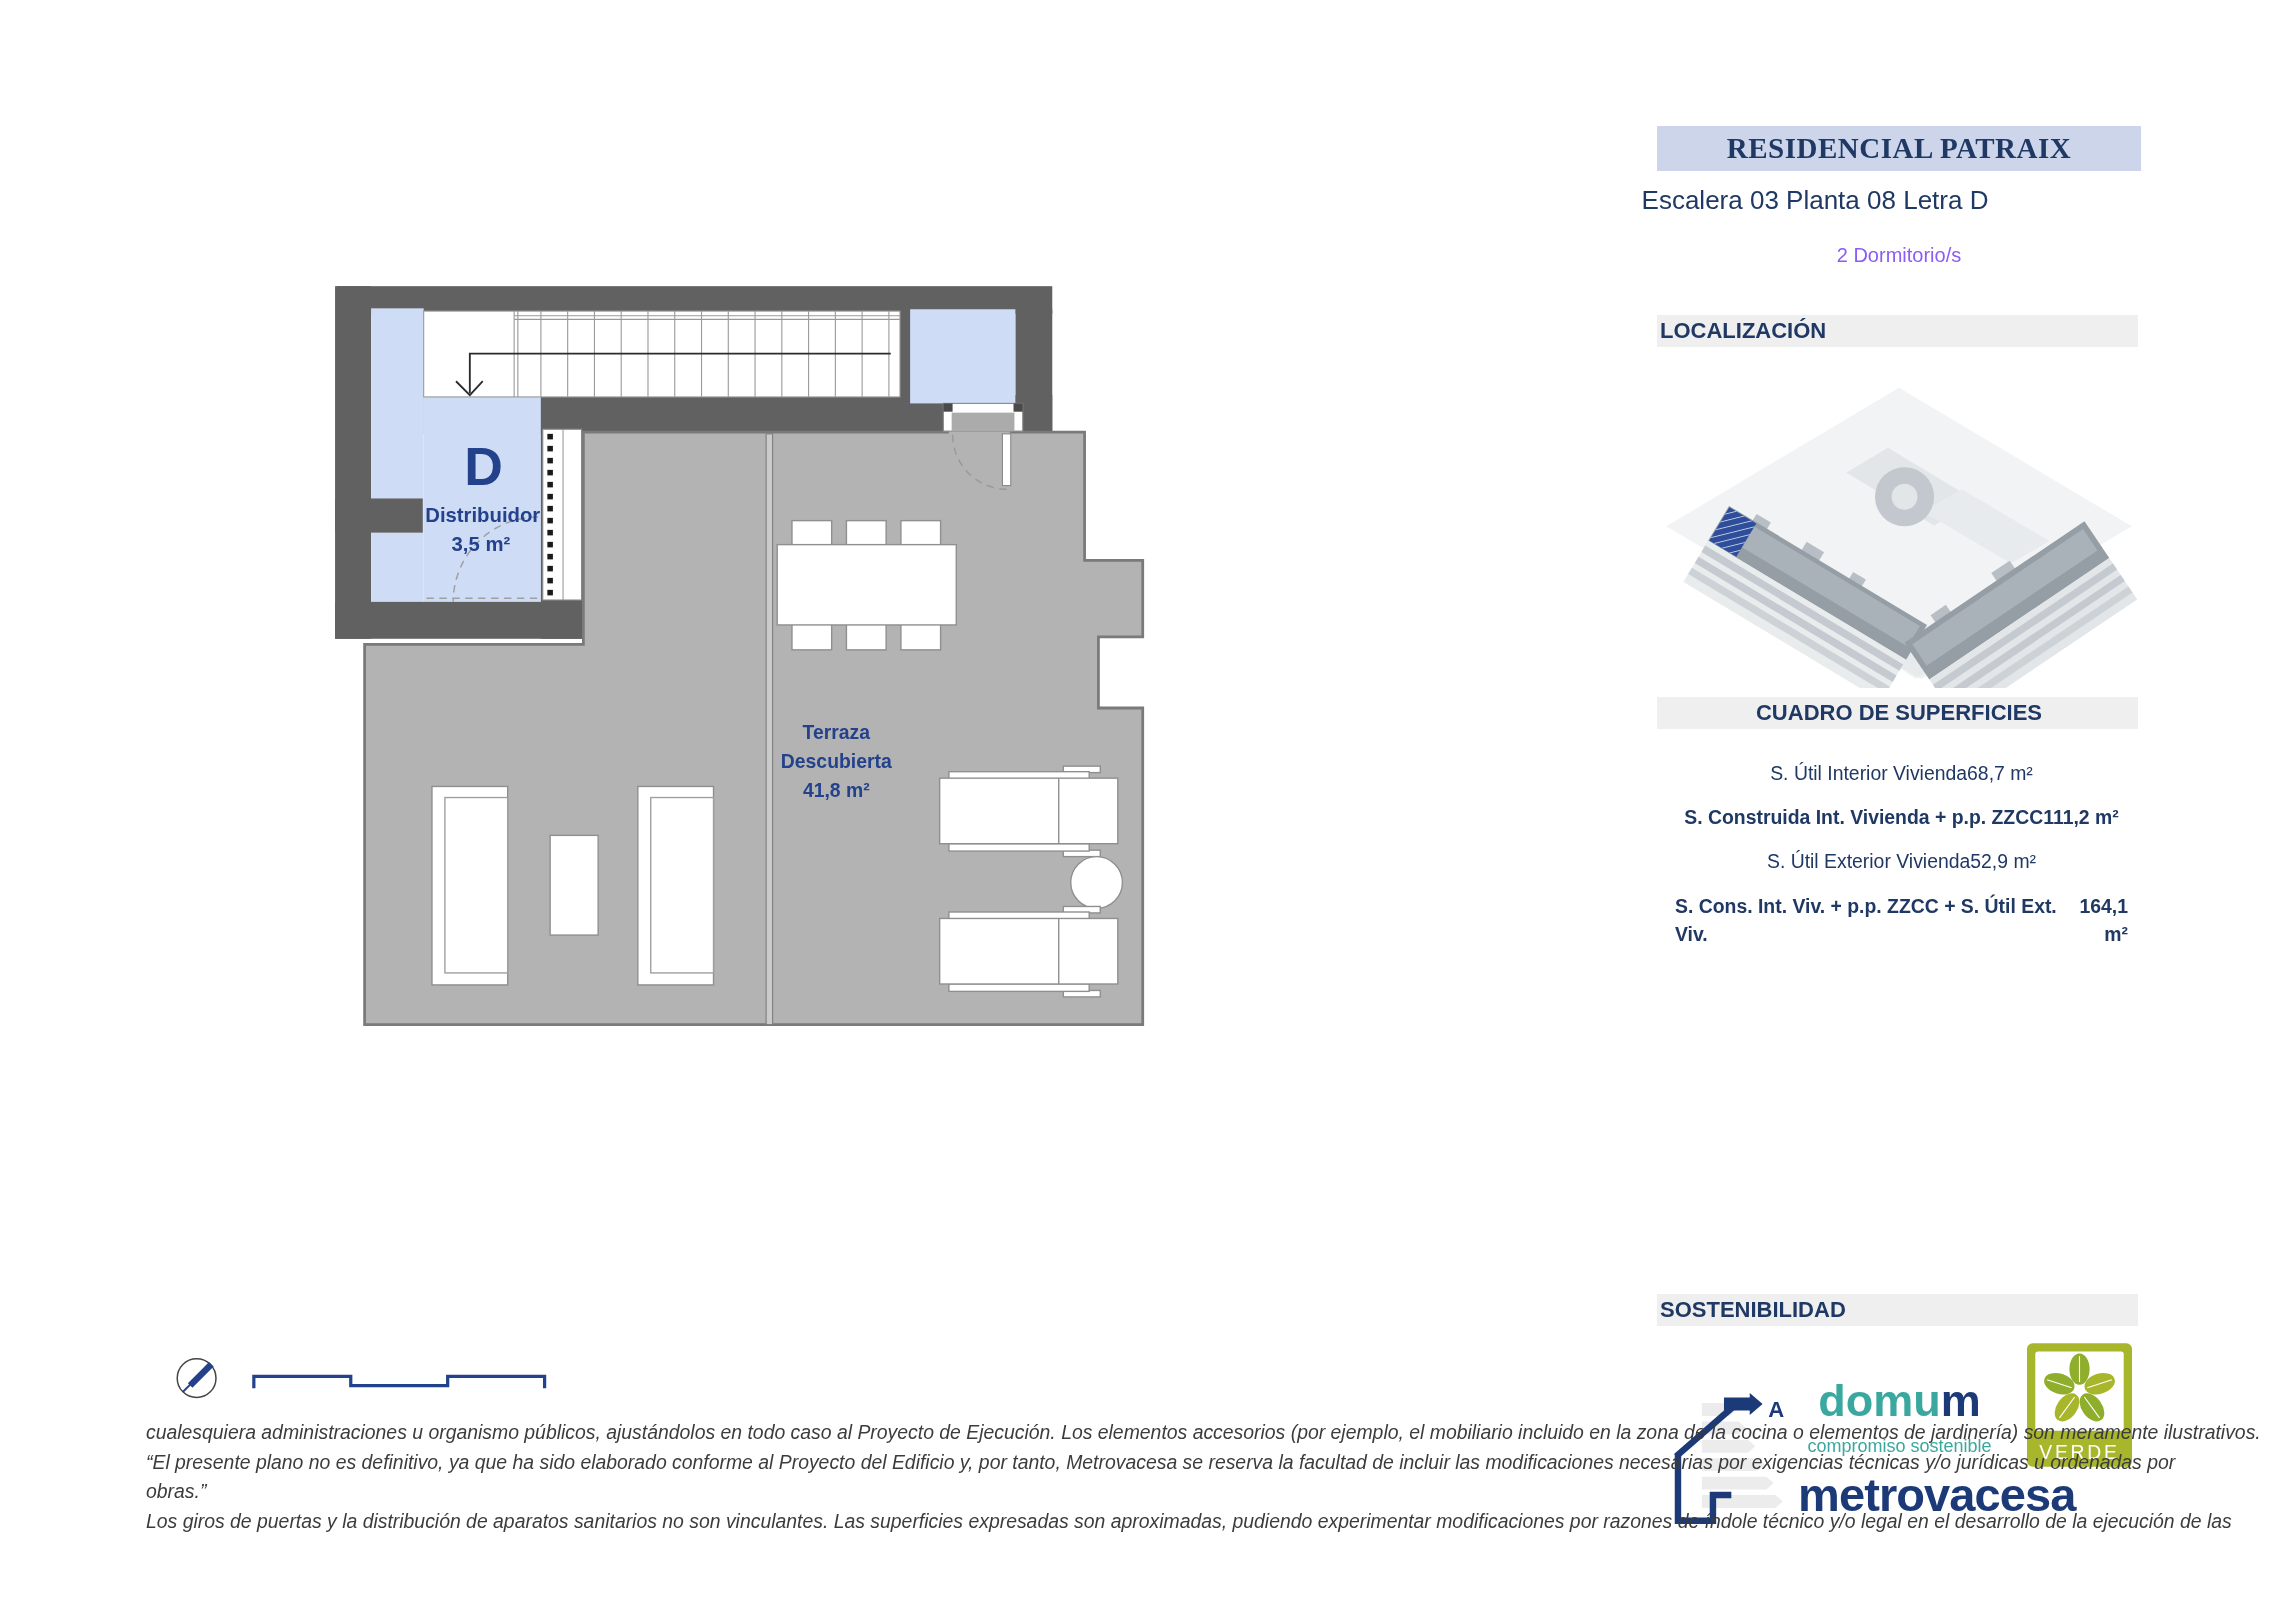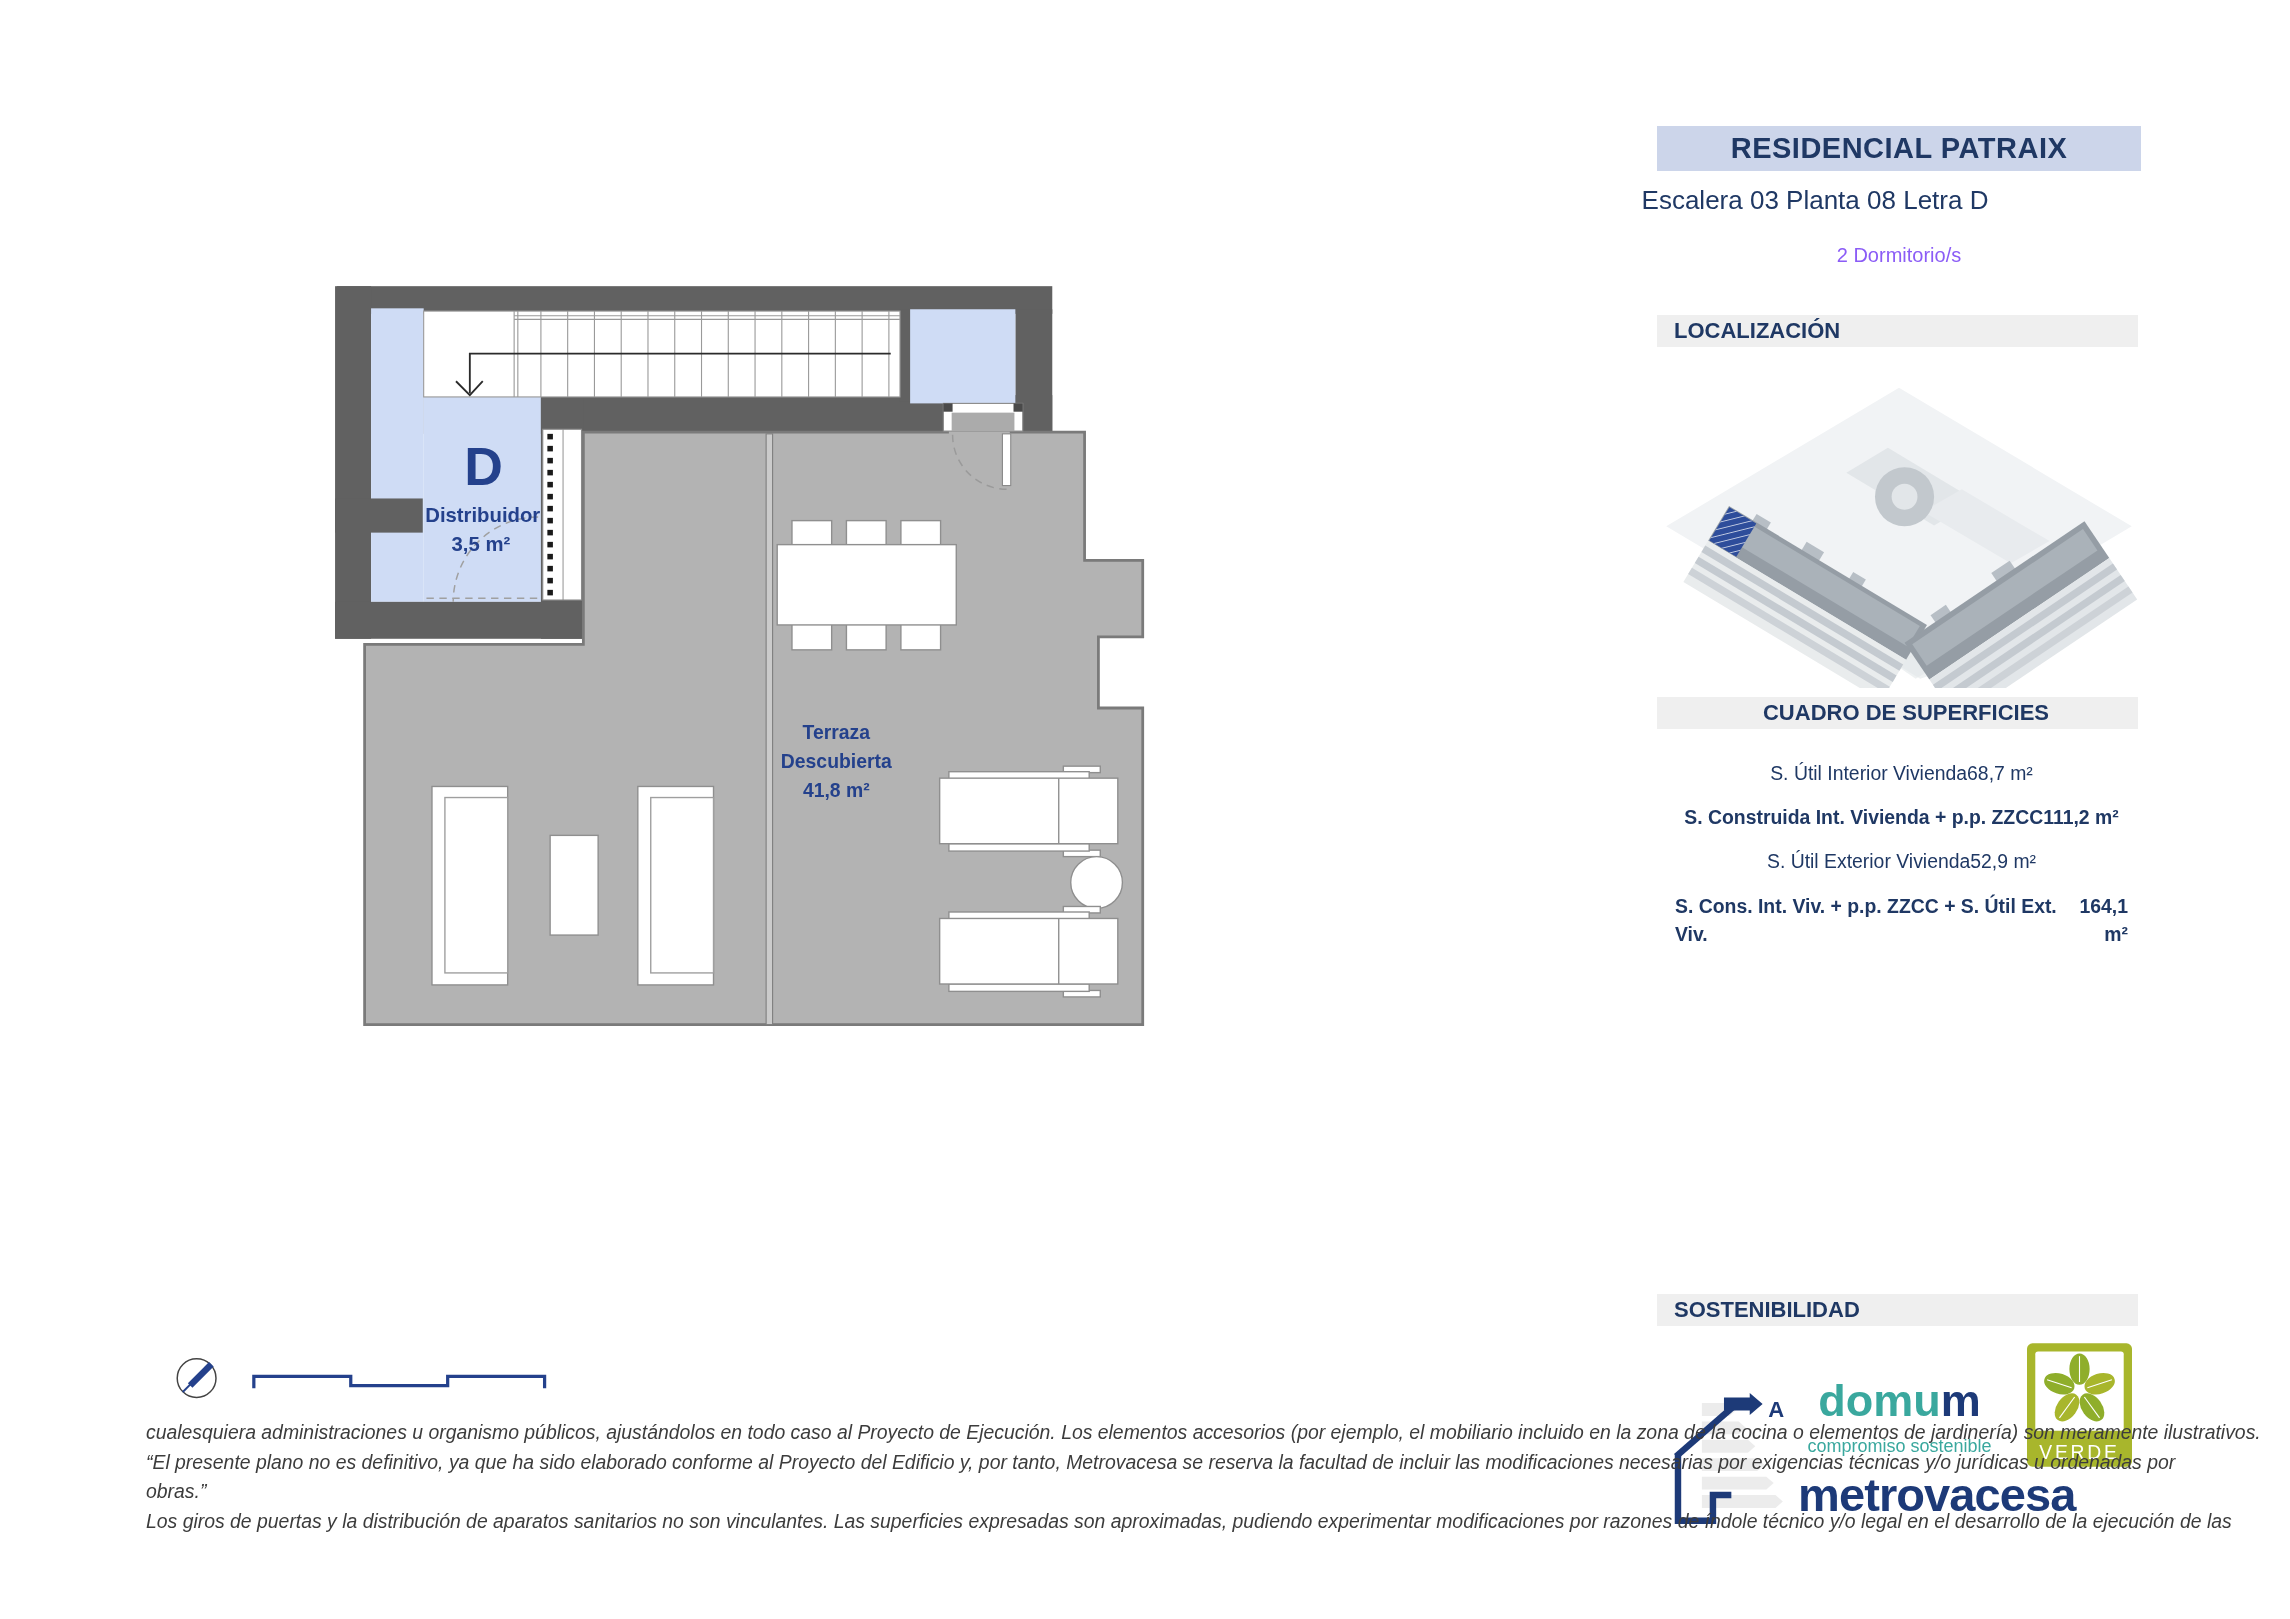--- a/index.html
+++ b/index.html
@@ -1,27 +1,27 @@
 <!DOCTYPE html>
 <html style="font-size:14.8px"><head>
 <meta charset="utf-8">
 <style>
   html,body{margin:0;padding:0;background:#ffffff;}
   body{width:2291px;height:1620px;position:relative;overflow:hidden;
        font-family:"Liberation Sans", sans-serif;}
   .abs{position:absolute;}
   
   .title-band{left:1657px;top:126px;width:484px;height:45px;background:#ccd5ea;
-    color:#1f3864;font-weight:bold;font-size:29px;line-height:45px;text-align:center;letter-spacing:0.5px;}
+    color:#1f3864;font-weight:bold;font-size:29px;line-height:45px;text-align:center;letter-spacing:0.5px;font-family:Liberation Serif, serif;}
   .subtitle{left:1573px;top:185px;width:484px;height:31px;color:#1f3864;
     font-size:26px;line-height:31px;text-align:center;}
   .bedrooms{left:1657px;top:242px;width:484px;height:26px;color:#8b5cf6;
     font-size:20px;line-height:26px;text-align:center;}
   .band{left:1657px;width:481px;height:32px;background:#efefef;color:#1f3864;
-    font-weight:bold;font-size:22px;line-height:32px;padding-left:17px;box-sizing:border-box;}
+    font-weight:bold;font-size:22px;line-height:32px;padding-left:3px;box-sizing:border-box;}
   .band-loc{top:315px;}
   .band-sup{top:697px;text-align:center;}
   .band-sos{top:1294px;}
   .surow{left:1675px;width:453px;height:28px;color:#1f3864;font-size:19.4px;line-height:28px;
     display:flex;justify-content:center;}
   .surow .v{text-align:right;}
   .surow.b{font-weight:bold;}
   .r1{top:759px;}.r2{top:803px;}.r3{top:847px;}.r4{top:892px;}
   
   .domum{left:1796px;top:1377px;width:207px;text-align:center;}

